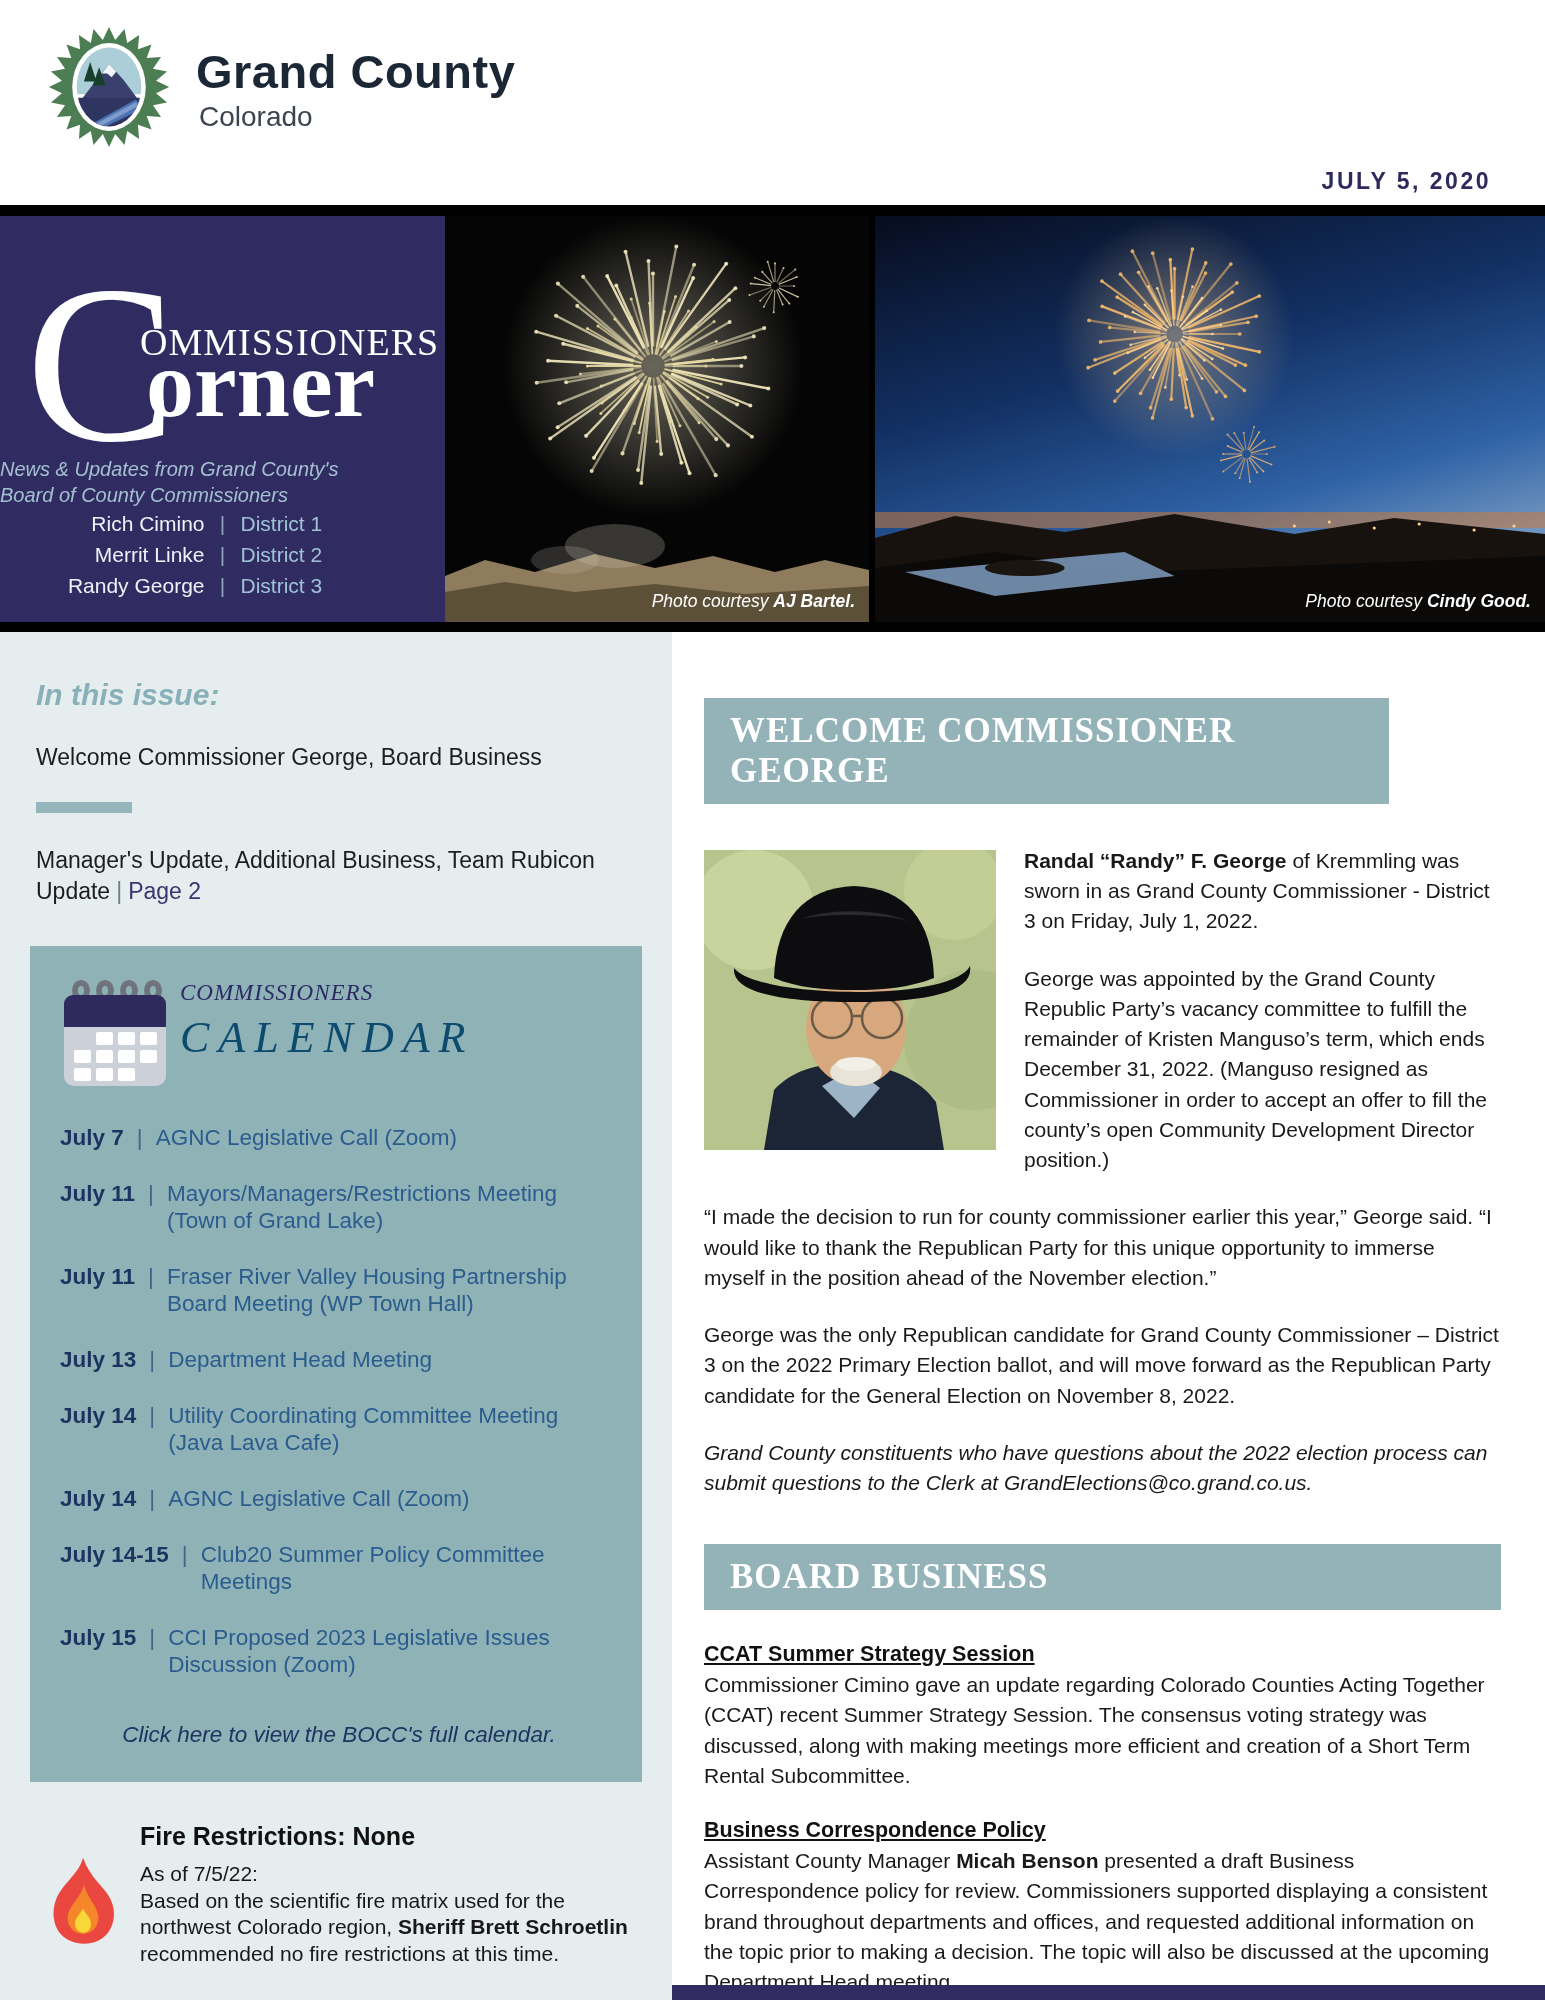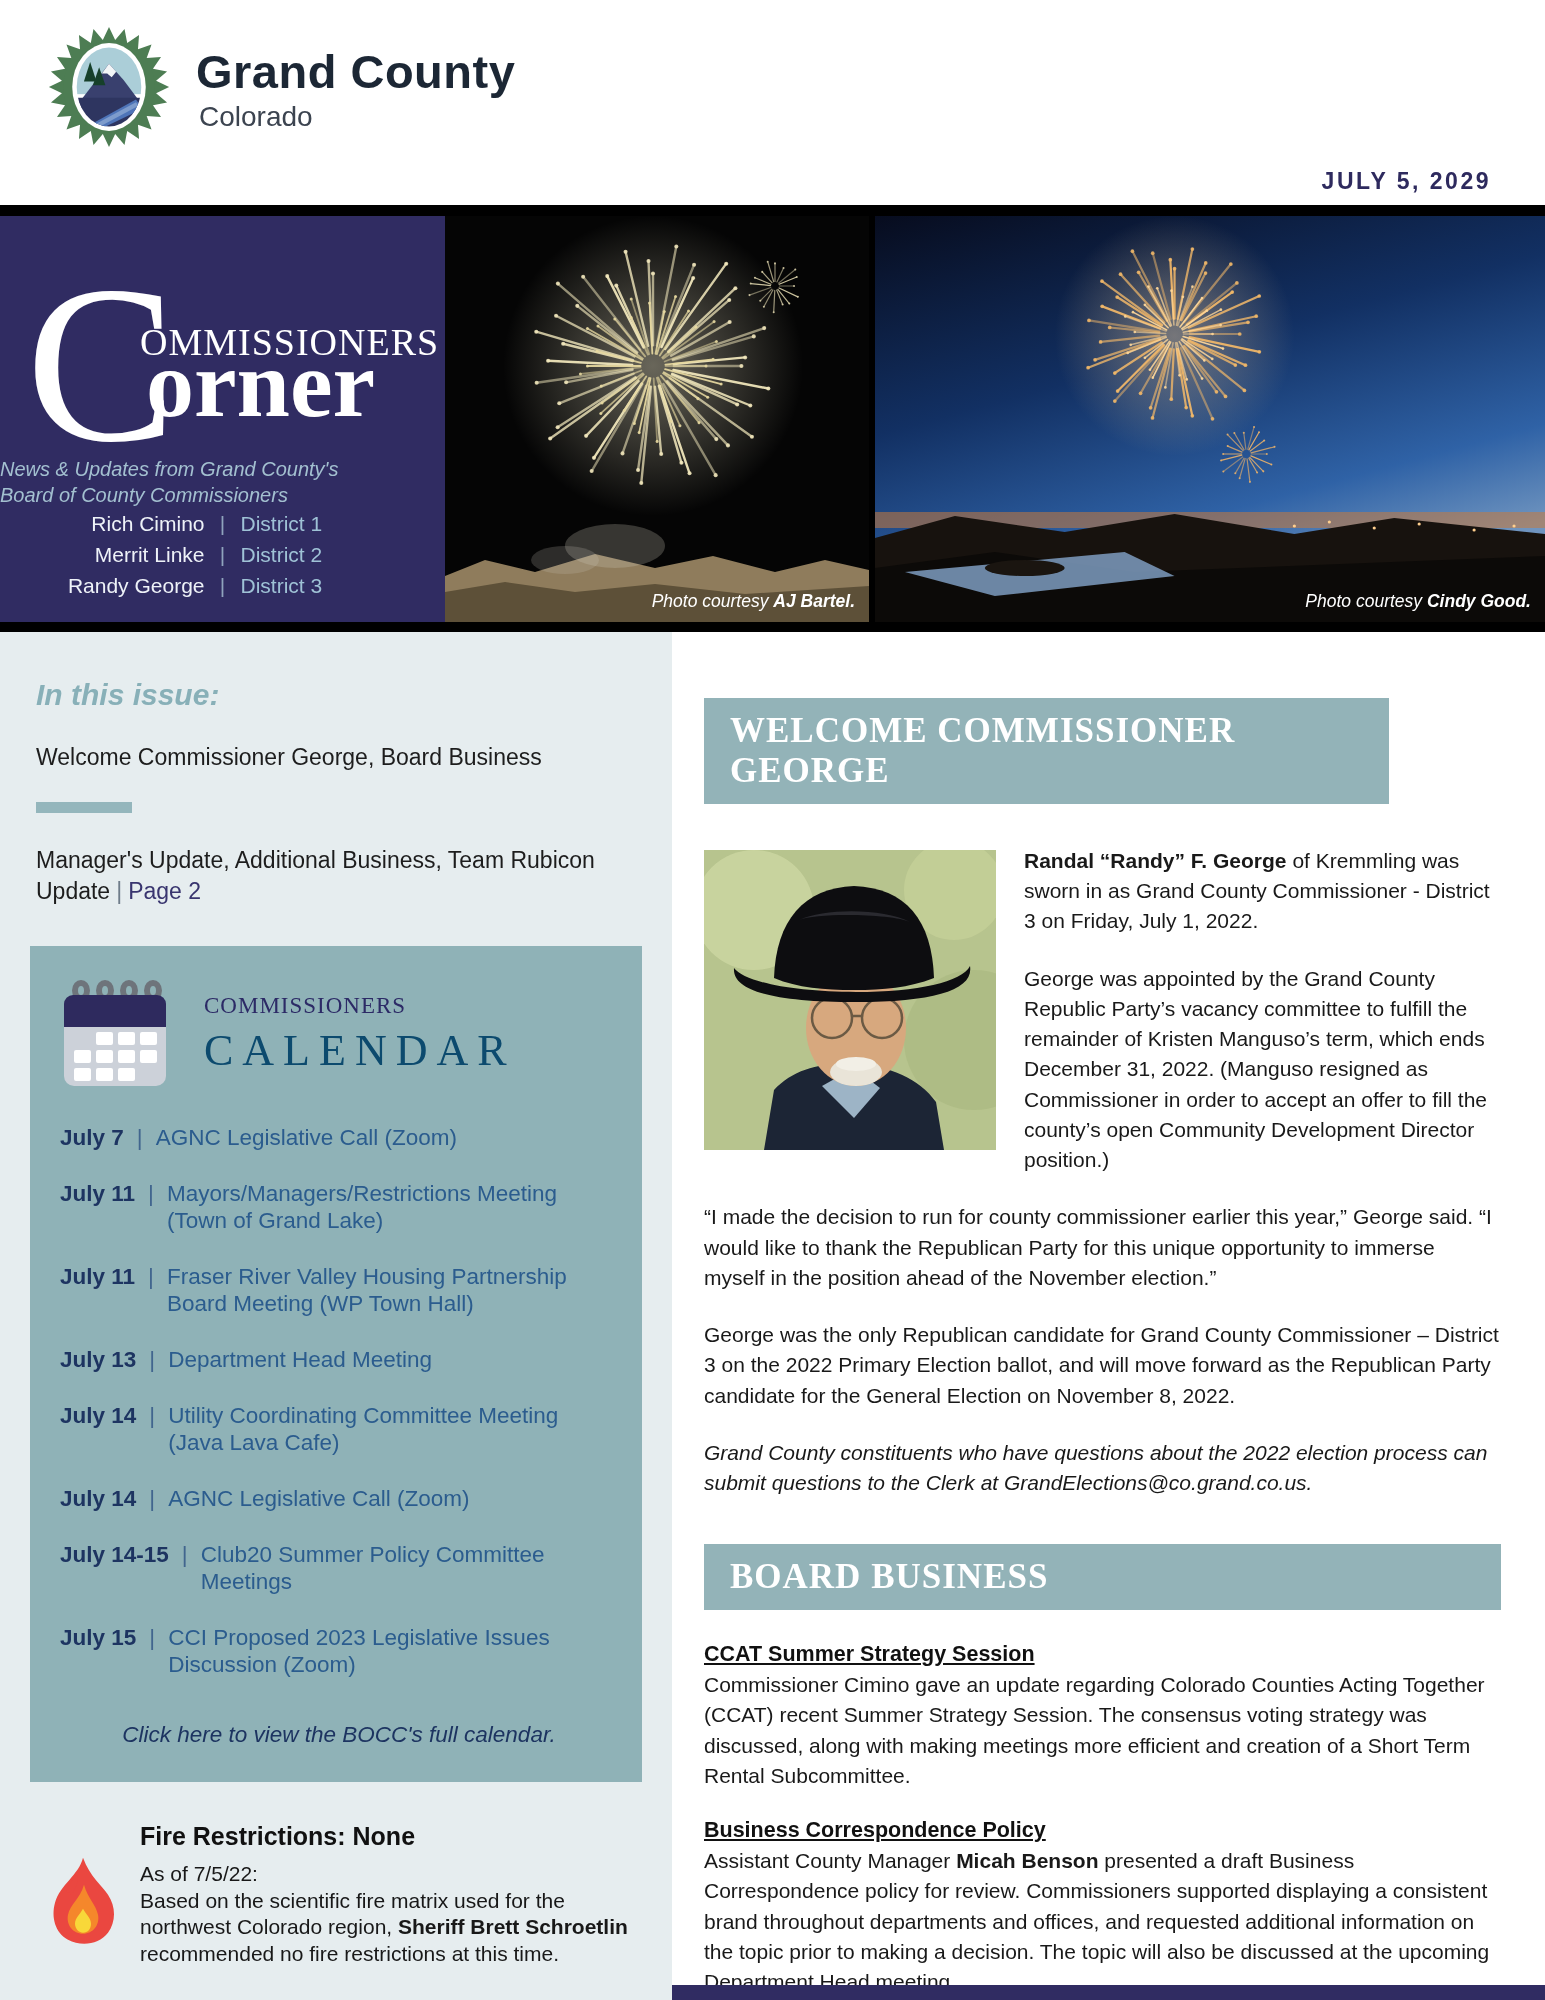--- a/index.html
+++ b/index.html
@@ -46,21 +46,21 @@
   .sidebar { width:672px; flex:0 0 auto; background:#e6edef; padding:46px 30px 0 30px; }
   .issue-head { font-size:30px; font-weight:700; font-style:italic; color:#88b0b8;
     margin-left:6px; }
   .issue-item1 { margin:30px 6px 0 6px; font-size:23px; line-height:1.32; color:#1d1d1d; }
   .issue-divider { width:96px; height:11px; background:#94b6bc; margin:30px 0 32px 6px; }
   .issue-item2 { margin:0 6px 0 6px; font-size:23px; line-height:1.32; color:#1d1d1d; }
   .issue-sep { color:#6f7d8a; padding:0 6px; }
   .issue-page { color:#39356f; }
   
   .cal-card { margin-top:40px; background:#8fb2b7; padding:28px 24px 30px 30px; }
-  .cal-head { display:flex; align-items:center; gap:36px; margin:6px 0 10px 2px; }
+  .cal-head { display:flex; gap:12px; margin:6px 0 10px 2px;font-style:italic; }
   .cal-icon { position:relative; width:106px; height:108px; flex:0 0 auto; }
   .ring { position:absolute; top:0; width:18px; height:21px; border:6px solid #6e747b;
     border-radius:50%; }
   .cal-top { position:absolute; top:15px; left:2px; right:2px; height:32px; background:#2e2a5e;
     border-radius:9px 9px 0 0; }
   .cal-body { position:absolute; top:47px; left:2px; right:2px; height:59px; background:#ccd1d9;
     border-radius:0 0 10px 10px; display:grid; grid-template-columns:repeat(4,17px);
     grid-auto-rows:13px; gap:5px; justify-content:center; align-content:center; }
   .sq { background:#fff; border-radius:2px; }
   .sq.empty { background:transparent; }
@@ -118,21 +118,21 @@
         <polygon points="50,66 57,46 64,66" fill="#16402a"></polygon>
         <rect x="20" y="80" width="96" height="40" fill="#2e3560"></rect>
         <polygon points="40,114 98,82 106,92 56,116" fill="#4e74b8"></polygon>
         <polygon points="48,112 98,85 101,89 58,112" fill="#7e9ccc"></polygon>
       </g>
     </svg>
     <div class="brand">
       <div class="brand-name">Grand County</div>
       <div class="brand-state">Colorado</div>
     </div>
-    <div class="issue-date">JULY 5, 2029</div>
+    <div class="issue-date">JULY 5, 2020</div>
   </div>
 
   <div class="black-bar"></div>
 
   <div class="banner">
     <div class="banner-left">
       <div class="cc-C">C</div>
       <div class="cc-top">OMMISSIONERS</div>
       <div class="cc-orner">orner</div>
       <div class="cc-tagline">

